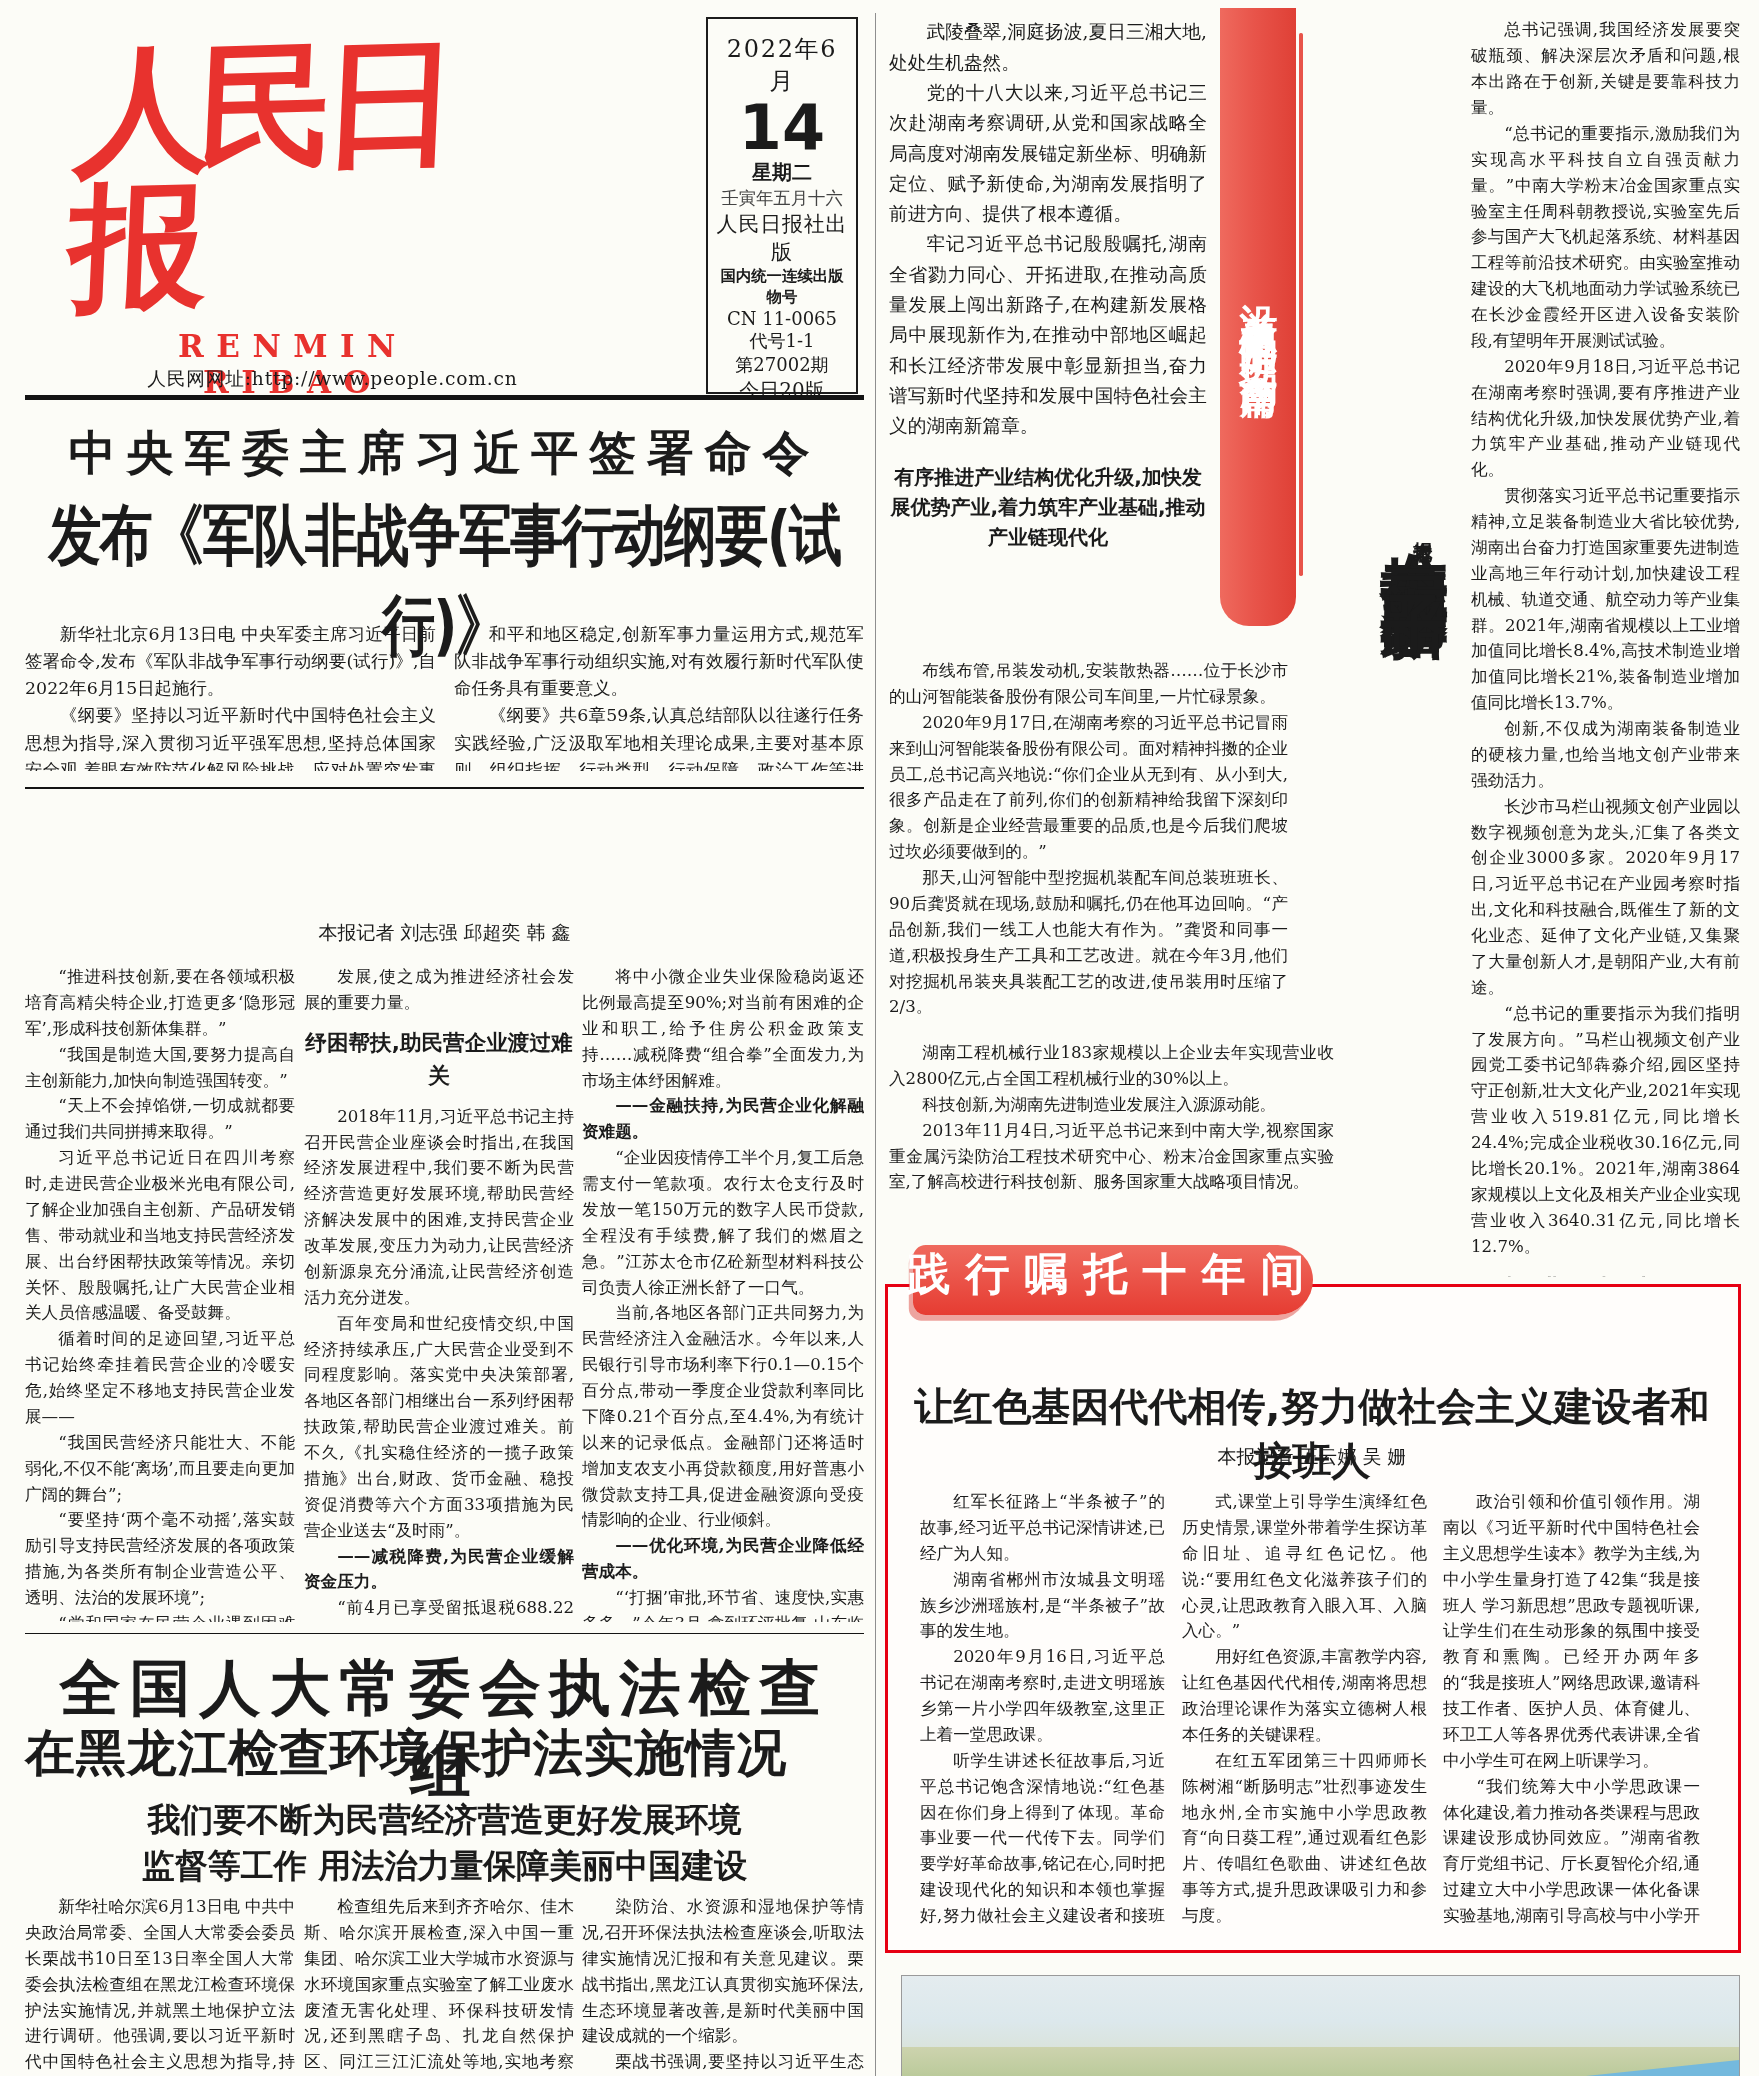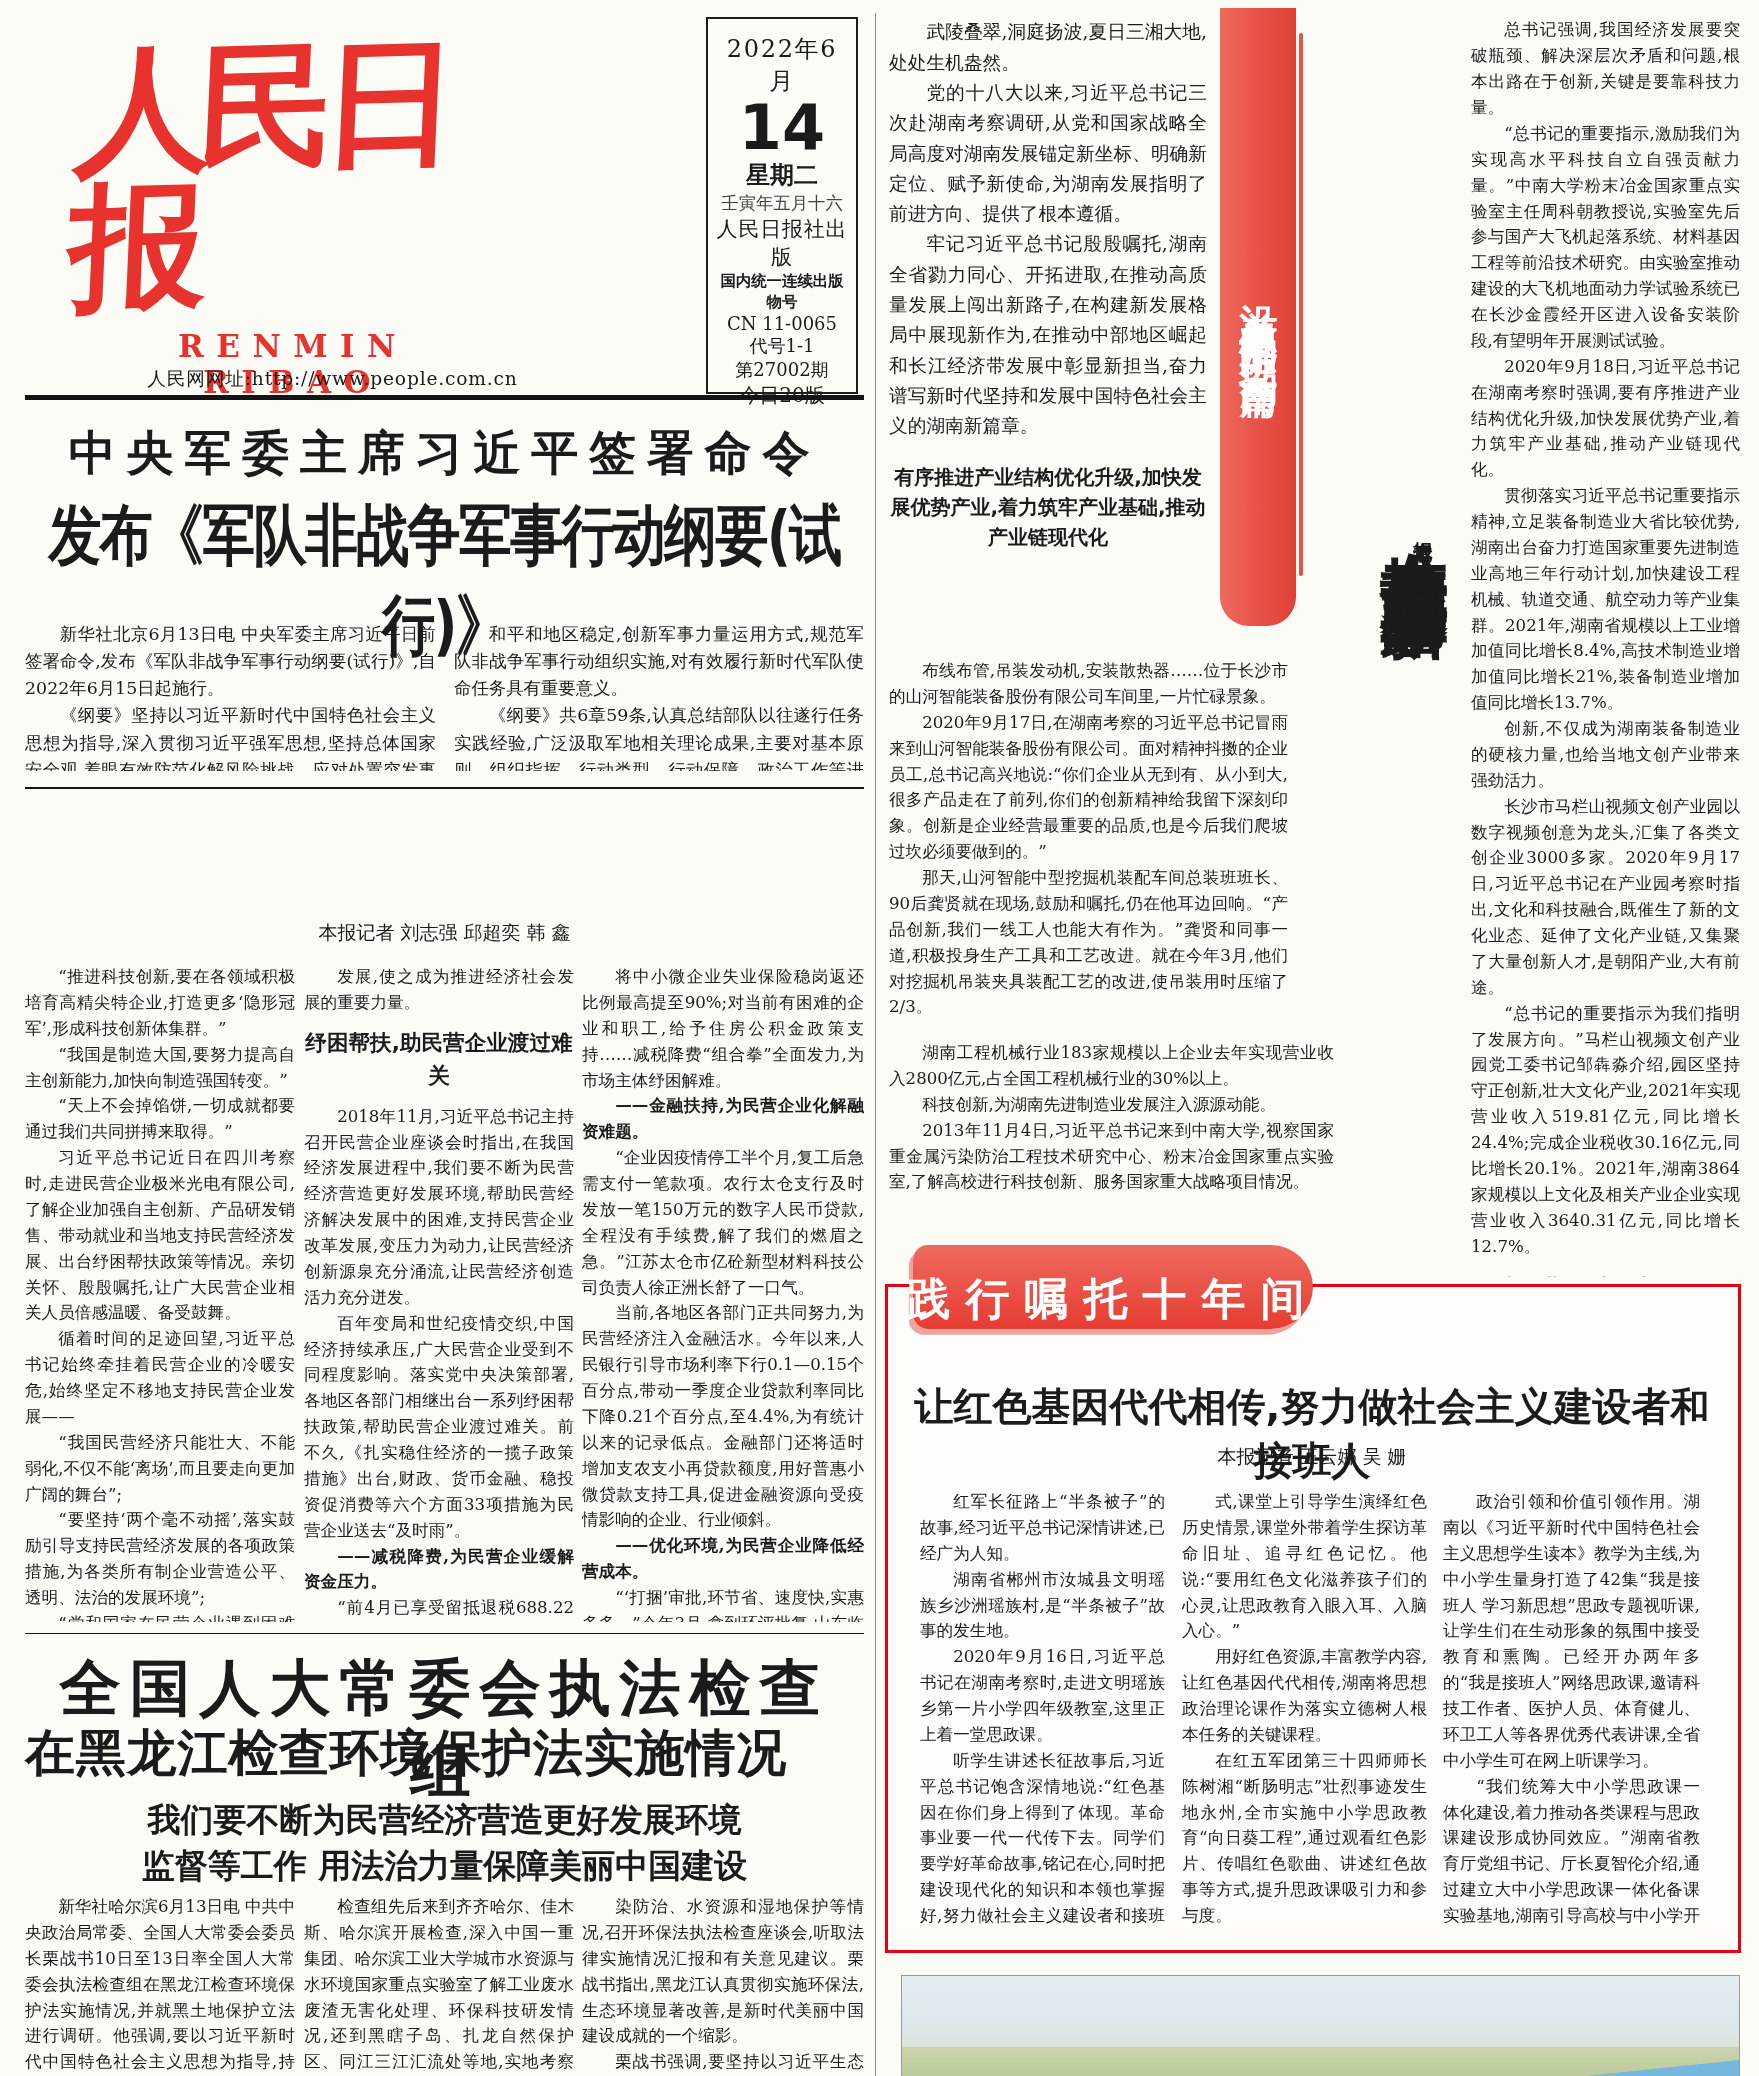--- a/index.html
+++ b/index.html
@@ -15,21 +15,21 @@
     transform:skewX(-4deg) rotate(-1.5deg);line-height:1;}
   #masthead-latin{position:absolute;left:106px;top:328px;width:374px;text-align:center;
     font-size:31px;font-weight:bold;color:#e8322e;letter-spacing:12.5px;}
   #masthead-url{position:absolute;left:125px;top:366px;width:415px;text-align:center;
     font-size:18.7px;letter-spacing:0.8px;}
   #datebox{position:absolute;left:706px;top:16.6px;width:152px;height:377px;
     border:2.1px solid #1c1c1c;box-sizing:border-box;display:flex;flex-direction:column;
     align-items:center;justify-content:space-between;padding:14px 8px;text-align:center;}
   #datebox .db-month{font-size:24px;letter-spacing:1.7px;}
   #datebox .db-day{font-size:62px;font-weight:bold;line-height:1;}
-  #datebox .db-week{font-size:24px;font-weight:bold;}
+  #datebox .db-week{font-size:20px;font-weight:bold;}
   #datebox .db-lunar{font-size:17.4px;color:#444;}
   #datebox .db-pub{font-size:21px;letter-spacing:0.8px;}
   #datebox .db-issn-label{font-size:15.4px;font-weight:bold;}
   #datebox .db-issn{font-size:18px;}
   #datebox .db-code{font-size:18px;}
   #datebox .db-issue{font-size:18px;}
   #datebox .db-pages{font-size:20px;}
 
   
   .vdiv{position:absolute;background:#8f8f8f;width:1.2px;}
@@ -92,23 +92,23 @@
     font-size:33px;font-weight:bold;}
   #hlj-dek2{position:absolute;left:25px;top:1844px;width:839px;text-align:center;
     font-size:33px;font-weight:bold;}
   #hlj-col1{left:25px;top:1894px;width:270px;height:206px;}
   #hlj-col2{left:304px;top:1894px;width:270px;height:206px;}
   #hlj-col3{left:582px;top:1894px;width:282px;height:206px;}
 
   
   #redbox{position:absolute;left:885px;top:1284px;width:856px;height:669px;
     border:3.7px solid #e60012;box-sizing:border-box;background:#fffdfb;}
-  #redbox-badge{position:absolute;left:913px;top:1245px;width:400px;height:84px;
+  #redbox-badge{position:absolute;left:913px;top:1245px;width:400px;height:70px;
     background:linear-gradient(180deg,#ef6a5e,#e63c32);
-    border-radius:16.6px 46px 46px 16.6px;display:flex;align-items:flex-end;justify-content:center;
+    border-radius:16.6px 46px 46px 16.6px;display:flex;align-items:flex-start;justify-content:center;
     box-shadow:-4.2px 5.8px 0 rgba(216,55,46,.45);}
   #redbox-badge .badge-text{color:#fff;font-weight:900;font-size:44px;letter-spacing:15px;
     font-family:"DejaVu Sans","Liberation Sans",sans-serif;white-space:nowrap;}
   #redbox-headline{position:absolute;left:901px;top:1380px;width:822px;text-align:center;
     font-size:39px;font-weight:900;letter-spacing:0px;}
   #redbox-byline{position:absolute;left:901px;top:1444px;width:822px;text-align:center;font-size:19px;}
   #rb-col1{left:920px;top:1489px;width:245px;height:444px;}
   #rb-col2{left:1182px;top:1489px;width:245px;height:444px;}
   #rb-col3{left:1443px;top:1489px;width:257px;height:444px;}
 

